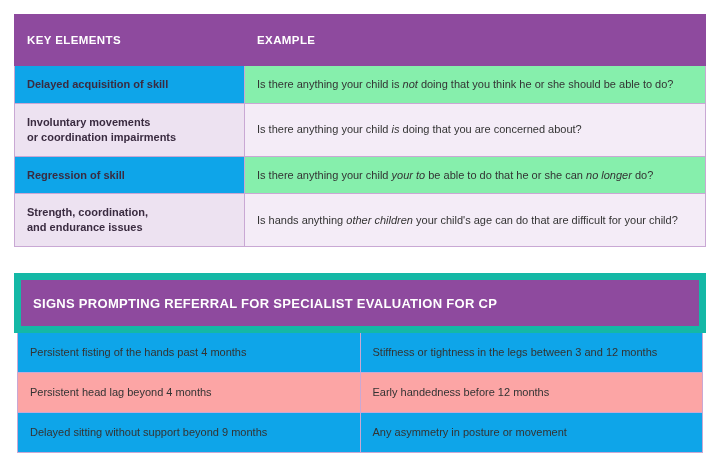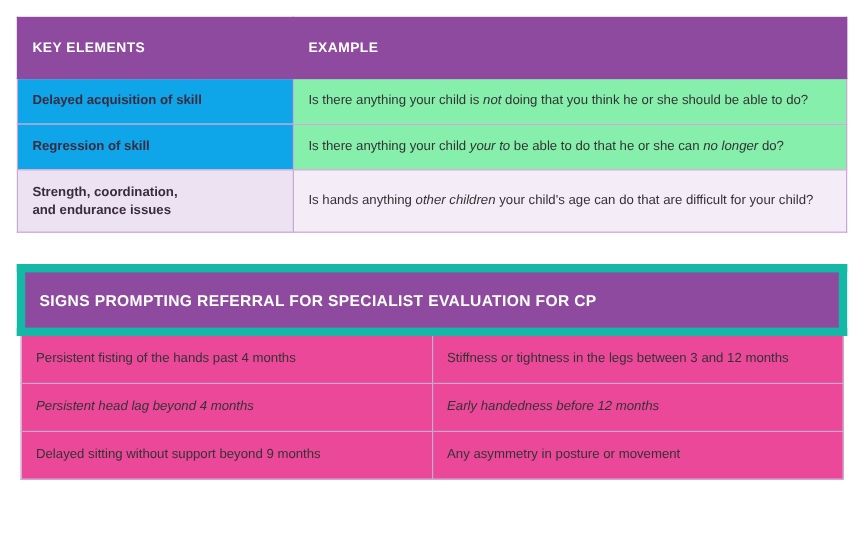--- a/index.html
+++ b/index.html
@@ -86,43 +86,47 @@
     padding: 10px 12px;
     border: 7px solid #14b8a6;
     height: 26px;
   }
   .table2 td {
     border: 1px solid #c9a8d4;
     font-size: 11px;
     color: #333333;
     vertical-align: middle;
     padding: 12px 12px;
-    background: #ec4899;
+    background: #0ea5e9;
     width: 50%;
     line-height: 1.35;
   }
-  .table2 tr.alt td { background: #ec4899; font-style: italic; }
+  .table2 tr.alt td { background: #fca5a5; }
   em.it { font-style: italic; }
 </style>
 </head>
 <body>
 
 <div class="page">
 
   <table class="table1">
     <thead>
       <tr>
         <th class="col-a">KEY ELEMENTS</th>
         <th>EXAMPLE</th>
       </tr>
     </thead>
     <tbody>
       <tr>
         <td class="key">Delayed acquisition of skill</td>
         <td class="example"><span>Is there anything your child is </span><em class="it">not</em><span> doing that you think he or she should be able to do?</span></td>
+      </tr>
+      <tr class="alt">
+        <td class="key"><span>Involuntary movements</span><br><span>or coordination impairments</span></td>
+        <td class="example"><span>Is there anything your child </span><em class="it">is</em><span> doing that you are concerned about?</span></td>
       </tr>
       <tr>
         <td class="key">Regression of skill</td>
         <td class="example"><span>Is there anything your child </span><em class="it">your to</em><span> be able to do that he or she can </span><em class="it">no longer</em><span> do?</span></td>
       </tr>
       <tr class="alt">
         <td class="key"><span>Strength, coordination,</span><br><span>and endurance issues</span></td>
         <td class="example"><span>Is hands anything </span><em class="it">other children</em><span> your child's age can do that are difficult for your child?</span></td>
       </tr>
     </tbody>

